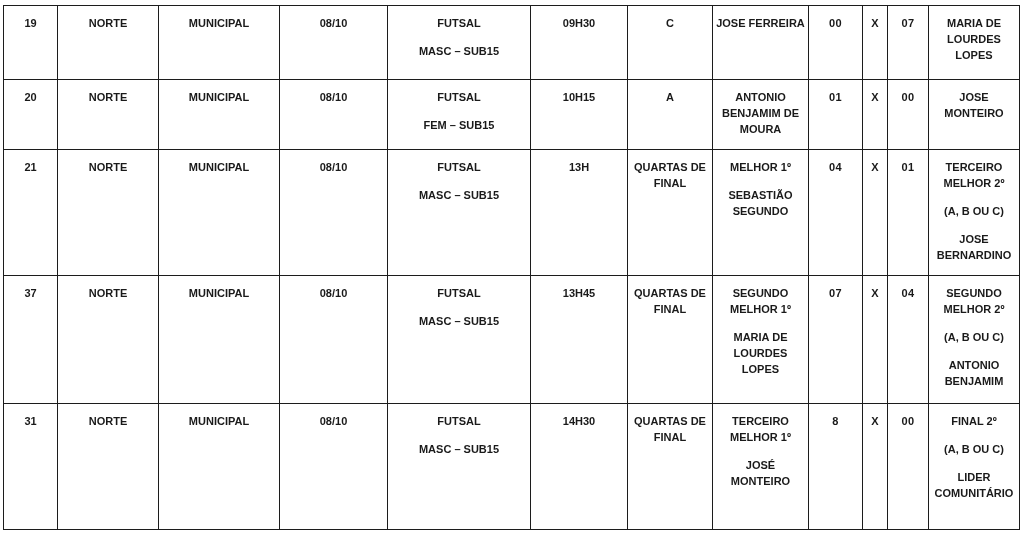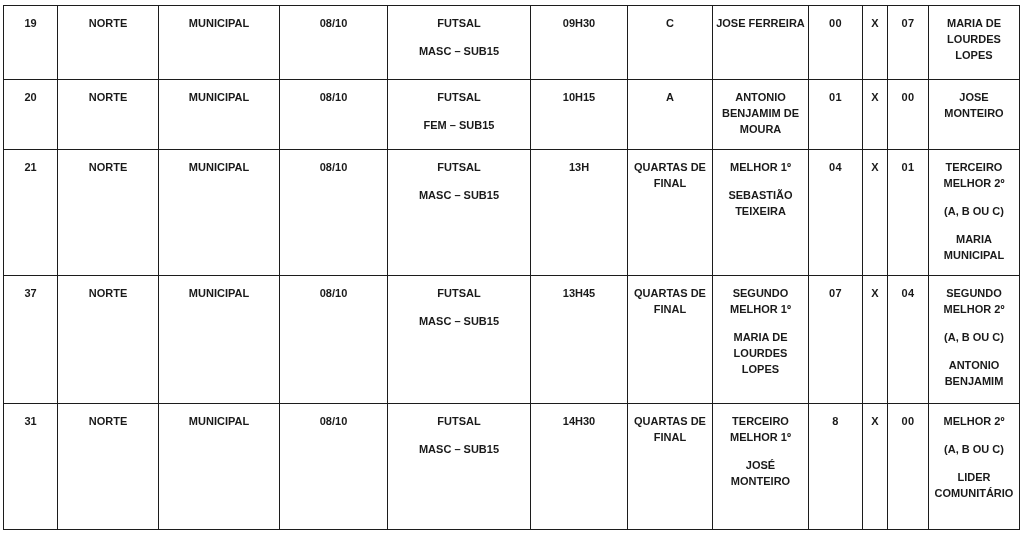--- a/index.html
+++ b/index.html
@@ -156,29 +156,29 @@
           <td class="orange">
             <p>FUTSAL</p>
             <p>MASC – SUB15</p>
           </td>
           <td>13H</td>
           <td>
             <p>QUARTAS DE FINAL</p>
           </td>
           <td class="home-col">
             <p>MELHOR 1º</p>
-            <p>SEBASTIÃO TEIXEIRA</p>
+            <p>SEBASTIÃO SEGUNDO</p>
           </td>
           <td class="score">04</td>
           <td class="xcell">X</td>
           <td class="score">01</td>
           <td class="away-col">
             <p>TERCEIRO MELHOR 2º</p>
             <p>(A, B OU C)</p>
-            <p>MARIA MUNICIPAL</p>
+            <p>JOSE BERNARDINO</p>
           </td>
         </tr>
         <tr>
           <td>37</td>
           <td>NORTE</td>
           <td>MUNICIPAL</td>
           <td>08/10</td>
           <td class="orange">
             <p>FUTSAL</p>
             <p>MASC – SUB15</p>
@@ -214,20 +214,20 @@
             <p>QUARTAS DE FINAL</p>
           </td>
           <td class="home-col">
             <p>TERCEIRO MELHOR 1º</p>
             <p>JOSÉ MONTEIRO</p>
           </td>
           <td class="score">8</td>
           <td class="xcell">X</td>
           <td class="score">00</td>
           <td class="away-col">
-            <p>MELHOR 2º</p>
+            <p>FINAL 2º</p>
             <p>(A, B OU C)</p>
             <p>LIDER COMUNITÁRIO</p>
           </td>
         </tr>
       </tbody>
   </table>
 </div>
 
 </body></html>

